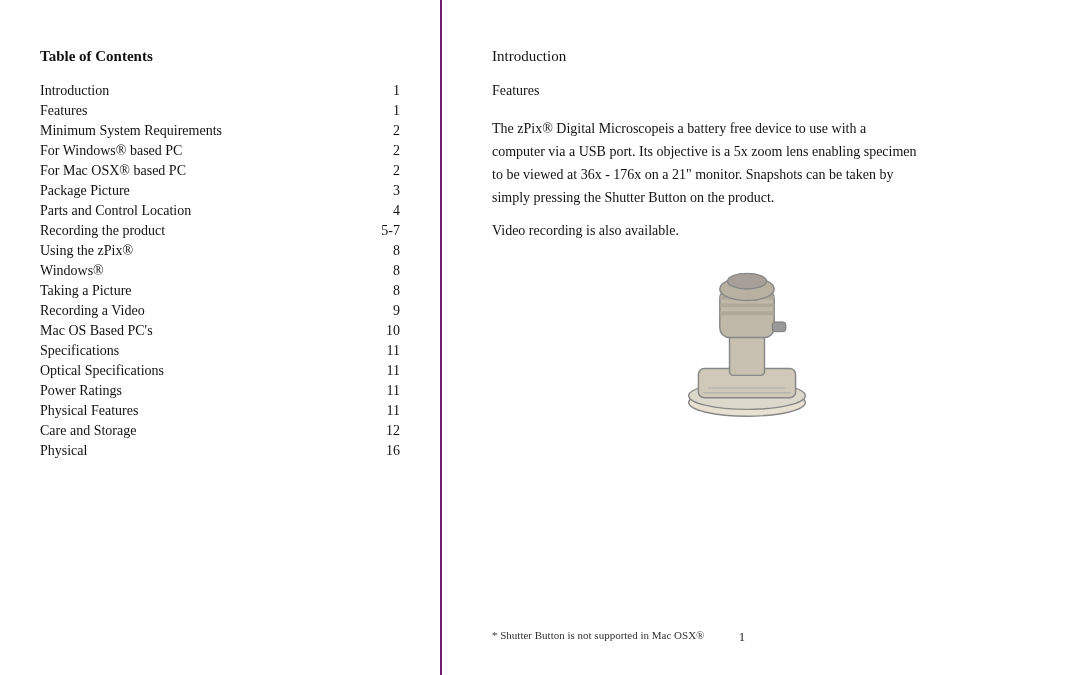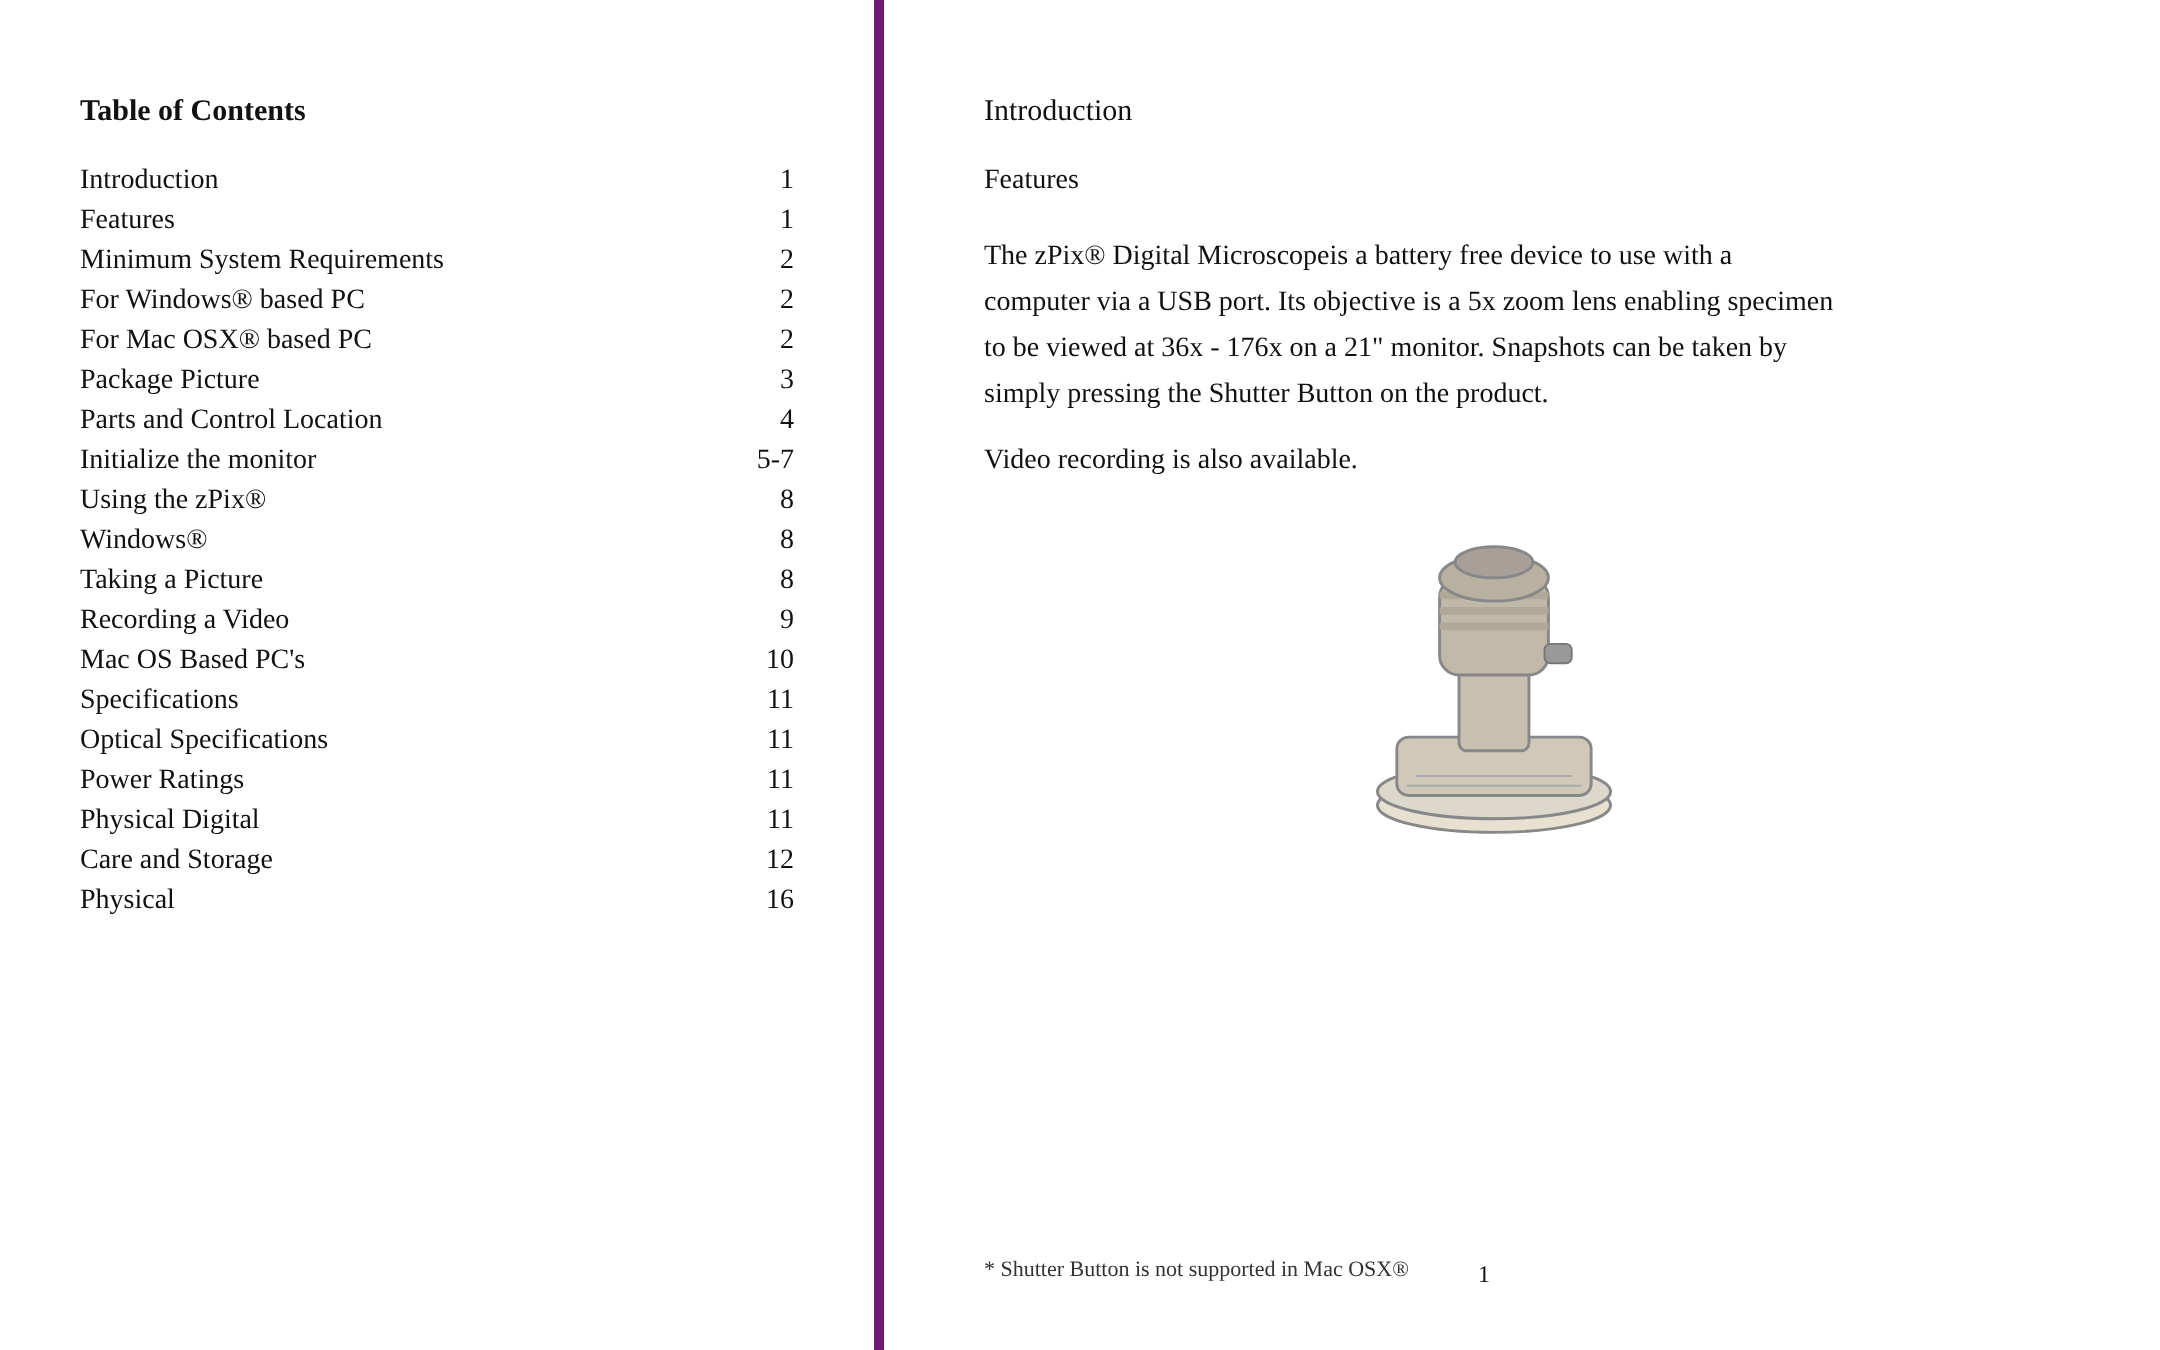--- a/index.html
+++ b/index.html
@@ -10,21 +10,21 @@
       color: #111;
       width: 1080px;
       height: 675px;
       overflow: hidden;
       display: flex;
     }
 
     .page-left {
       width: 442px;
       padding: 48px 40px 40px 40px;
-      border-right: 5px solid #701a75;
+      border-right: 2px solid #701a75;
     }
 
     .page-right {
       width: 600px;
       padding: 48px 40px 40px 50px;
       position: relative;
     }
 
     .section-title {
       font-size: 15px;
@@ -126,21 +126,21 @@
         </tr>
         <tr>
           <td class="toc-indent-1">Package Picture</td>
           <td class="page-num">3</td>
         </tr>
         <tr>
           <td class="toc-indent-1">Parts and Control Location</td>
           <td class="page-num">4</td>
         </tr>
         <tr>
-          <td class="toc-indent-1">Initialize the monitor</td>
+          <td class="toc-indent-1">Recording the product</td>
           <td class="page-num">5-7</td>
         </tr>
         <tr>
           <td class="toc-indent-1">Using the zPix®</td>
           <td class="page-num">8</td>
         </tr>
         <tr>
           <td class="toc-indent-2">Windows®</td>
           <td class="page-num">8</td>
         </tr>
@@ -162,21 +162,21 @@
         </tr>
         <tr>
           <td class="toc-indent-1">Optical Specifications</td>
           <td class="page-num">11</td>
         </tr>
         <tr>
           <td class="toc-indent-1">Power Ratings</td>
           <td class="page-num">11</td>
         </tr>
         <tr>
-          <td class="toc-indent-1">Physical Digital</td>
+          <td class="toc-indent-1">Physical Features</td>
           <td class="page-num">11</td>
         </tr>
         <tr>
           <td class="toc-indent-0">Care and Storage</td>
           <td class="page-num">12</td>
         </tr>
         <tr>
           <td class="toc-indent-0">Physical</td>
           <td class="page-num">16</td>
         </tr>

